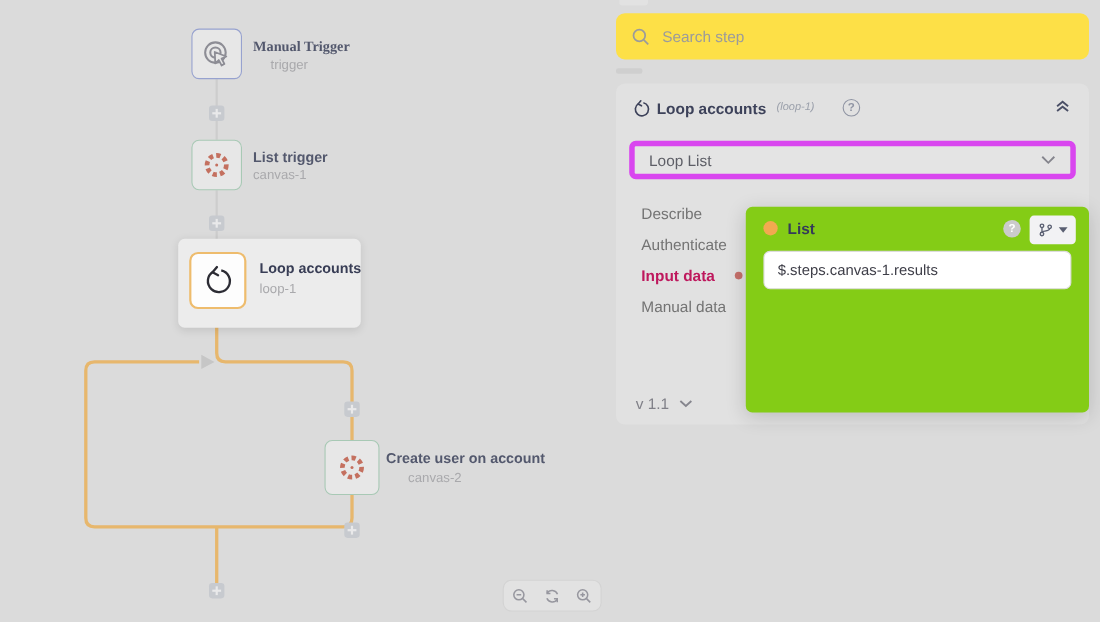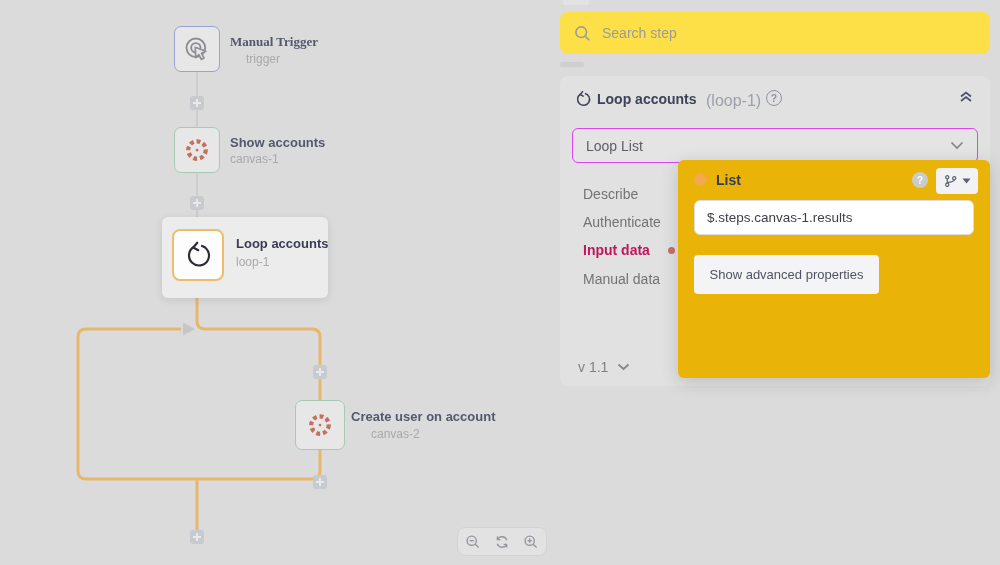--- a/index.html
+++ b/index.html
@@ -33,37 +33,37 @@
                border-radius:8px; display:flex; align-items:center; padding:0 14px; z-index:2; }
   .searchbar input { flex:1; border:none; outline:none; background:transparent; font-size:14px; color:#6a6a6a;
                margin-left:11px; font-family:"Liberation Sans", sans-serif; }
   .searchbar input::placeholder { color:#9b9b9b; }
   .top-notch { position:absolute; left:563px; top:0; width:26px; height:5px; background:#e2e2e2; border-radius:0 0 3px 3px; }
   .mid-strip { position:absolute; left:560px; top:62px; width:24px; height:5px; background:#cfcfcf; border-radius:2px; }
 
   .panel-card { position:absolute; left:560px; top:76px; width:430px; height:310px; background:#e1e1e1;
                 border-radius:8px; z-index:2; }
   .panel-head-title { position:absolute; left:37px; top:15px; font-size:14px; font-weight:700; color:#3d425a; }
-  .panel-head-id { position:absolute; left:146px; top:16px; font-size:16px; color:#9ba0ab; }
+  .panel-head-id { position:absolute; left:146px; top:16px; font-size:10px; color:#9ba0ab;font-style:italic; }
   .panel-help { position:absolute; left:206px; top:14px; width:16px; height:16px; border:1.5px solid #8f94a3;
                 border-radius:50%; color:#8f94a3; font-size:10.5px; font-weight:700; display:flex;
                 align-items:center; justify-content:center; cursor:pointer; }
   .collapse-btn { position:absolute; right:16px; top:13px; cursor:pointer; }
   .op-select { position:absolute; left:12px; top:52px; width:406px; height:35px; background:#e4e4e4;
-               border:1px solid #d946ef; border-radius:6px; display:flex; align-items:center;
+               border:5px solid #d946ef; border-radius:6px; display:flex; align-items:center;
                padding:0 13px; cursor:pointer; }
   .op-select .op-label { flex:1; font-size:14px; color:#5d5e66; }
   .tab { position:absolute; left:23px; font-size:14px; color:#737373; cursor:pointer; display:flex; align-items:center; }
   .tab.active { color:#be185d; font-weight:700; }
   .tab .dot { width:7px; height:7px; border-radius:50%; background:#c5706b; margin-left:18px; }
   .tab .chev { margin-left:8px; display:flex; }
   .version { position:absolute; left:18px; top:283px; font-size:14px; color:#808088; display:flex;
              align-items:center; gap:9px; cursor:pointer; }
 
-  .popover { position:absolute; left:678px; top:160px; width:312px; height:218px; background:#eab308;
+  .popover { position:absolute; left:678px; top:188px; width:312px; height:187px; background:#84cc16;
              border-radius:6px; box-shadow:0 4px 18px rgba(0,0,0,.16); z-index:6; }
   .pop-dot { position:absolute; left:16px; top:13px; width:13px; height:13px; border-radius:50%; background:#f2a950; }
   .pop-label { position:absolute; left:38px; top:12px; font-size:14px; font-weight:700; color:#353b59; }
   .pop-help { position:absolute; right:62px; top:12px; width:16px; height:16px; background:#cbcbcb; border-radius:50%;
               color:#ffffff; font-size:10.5px; font-weight:700; display:flex; align-items:center; justify-content:center; cursor:pointer; }
   .expr-btn { position:absolute; right:12px; top:8px; width:42px; height:26px; background:#f2f2f4; border-radius:4px;
               display:flex; align-items:center; justify-content:center; gap:5px; cursor:pointer; }
   .pop-input { position:absolute; left:16px; top:40px; width:280px; height:35px; border:1px solid #dcdcdc;
                border-radius:6px; padding:0 12px; font-size:13.5px; color:#3e3e48; outline:none;
                font-family:"Liberation Sans", sans-serif; background:#fff; }
@@ -94,21 +94,21 @@
   <div class="node-sub" style="left:246px; top:52px;">trigger</div>
 
   <div class="plus" style="left:190px; top:96px;"></div>
 
   <div class="icon-box listacct">
     <svg width="30" height="30" viewBox="0 0 24 24">
       <circle cx="12" cy="12" r="7" fill="none" stroke="#c4705f" stroke-width="3.4" stroke-dasharray="3.1 2.3"></circle>
       <circle cx="12" cy="12" r="1.1" fill="#c4705f"></circle>
     </svg>
   </div>
-  <div class="node-title" style="left:230px; top:135px;">Show accounts</div>
+  <div class="node-title" style="left:230px; top:135px;">List trigger</div>
   <div class="node-sub" style="left:230px; top:152px;">canvas-1</div>
 
   <div class="plus" style="left:190px; top:196px;"></div>
 
   <div class="sel-card"></div>
   <div class="icon-box loopnode">
     <svg width="30" height="30" viewBox="0 0 24 24">
       <path d="M8.6 5.6 A 8 8 0 1 0 14.5 4.6" fill="none" stroke="#2c2c34" stroke-width="1.7"></path>
       <path d="M11.4 2.2 L8.2 6.0 L12.2 8.2" fill="none" stroke="#2c2c34" stroke-width="1.7" stroke-linejoin="round" stroke-linecap="round"></path>
     </svg>
@@ -224,16 +224,15 @@
         <circle cx="3.5" cy="3" r="1.7" fill="none" stroke="#5a5f72" stroke-width="1.3"></circle>
         <circle cx="3.5" cy="11" r="1.7" fill="none" stroke="#5a5f72" stroke-width="1.3"></circle>
         <circle cx="11" cy="4" r="1.7" fill="none" stroke="#5a5f72" stroke-width="1.3"></circle>
         <path d="M3.5 4.7 L3.5 9.3 M11 5.7 C11 9 3.5 7.5 3.5 9.3" fill="none" stroke="#5a5f72" stroke-width="1.3"></path>
       </svg>
       <svg width="9" height="6" viewBox="0 0 9 6">
         <polygon points="0.5,0.5 8.5,0.5 4.5,5.5" fill="#5a5f72"></polygon>
       </svg>
     </div>
     <input class="pop-input" type="text" value="$.steps.canvas-1.results" style="">
-    <button class="adv-btn">Show advanced properties</button>
   </div>
 
 </div>
 
 </body></html>

